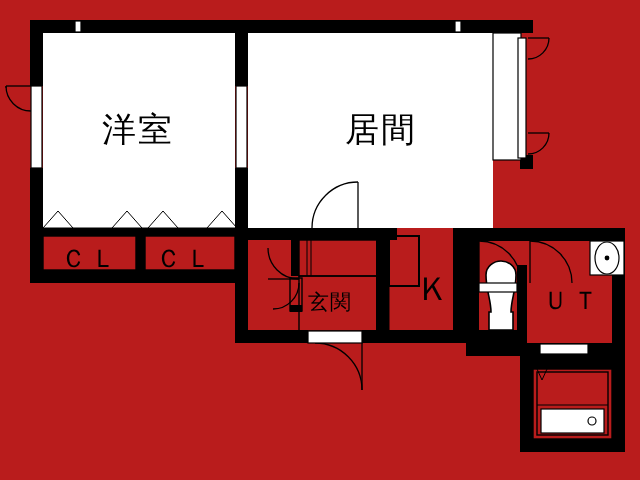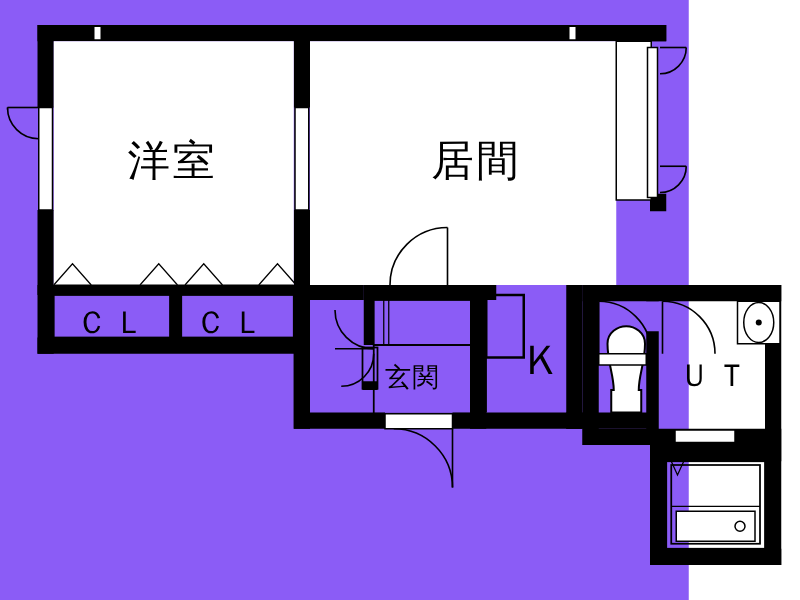--- a/index.html
+++ b/index.html
@@ -8,23 +8,23 @@
     background: #ffffff;
   }
   body {
     width: 640px;
     height: 480px;
     overflow: hidden;
     font-family: "DejaVu Sans", "Liberation Sans", sans-serif;
   }
   #floorplan-root {
     position: relative;
-    width: 551px;
+    width: 640px;
     height: 480px;
-    background: #8b5cf6;
+    background: #b91c1c;
   }
   svg#plan-svg {
     position: absolute;
     left: 0;
     top: 0;
     width: 640px;
     height: 480px;
     display: block;
   }
   .wall      { fill: #000000; }

